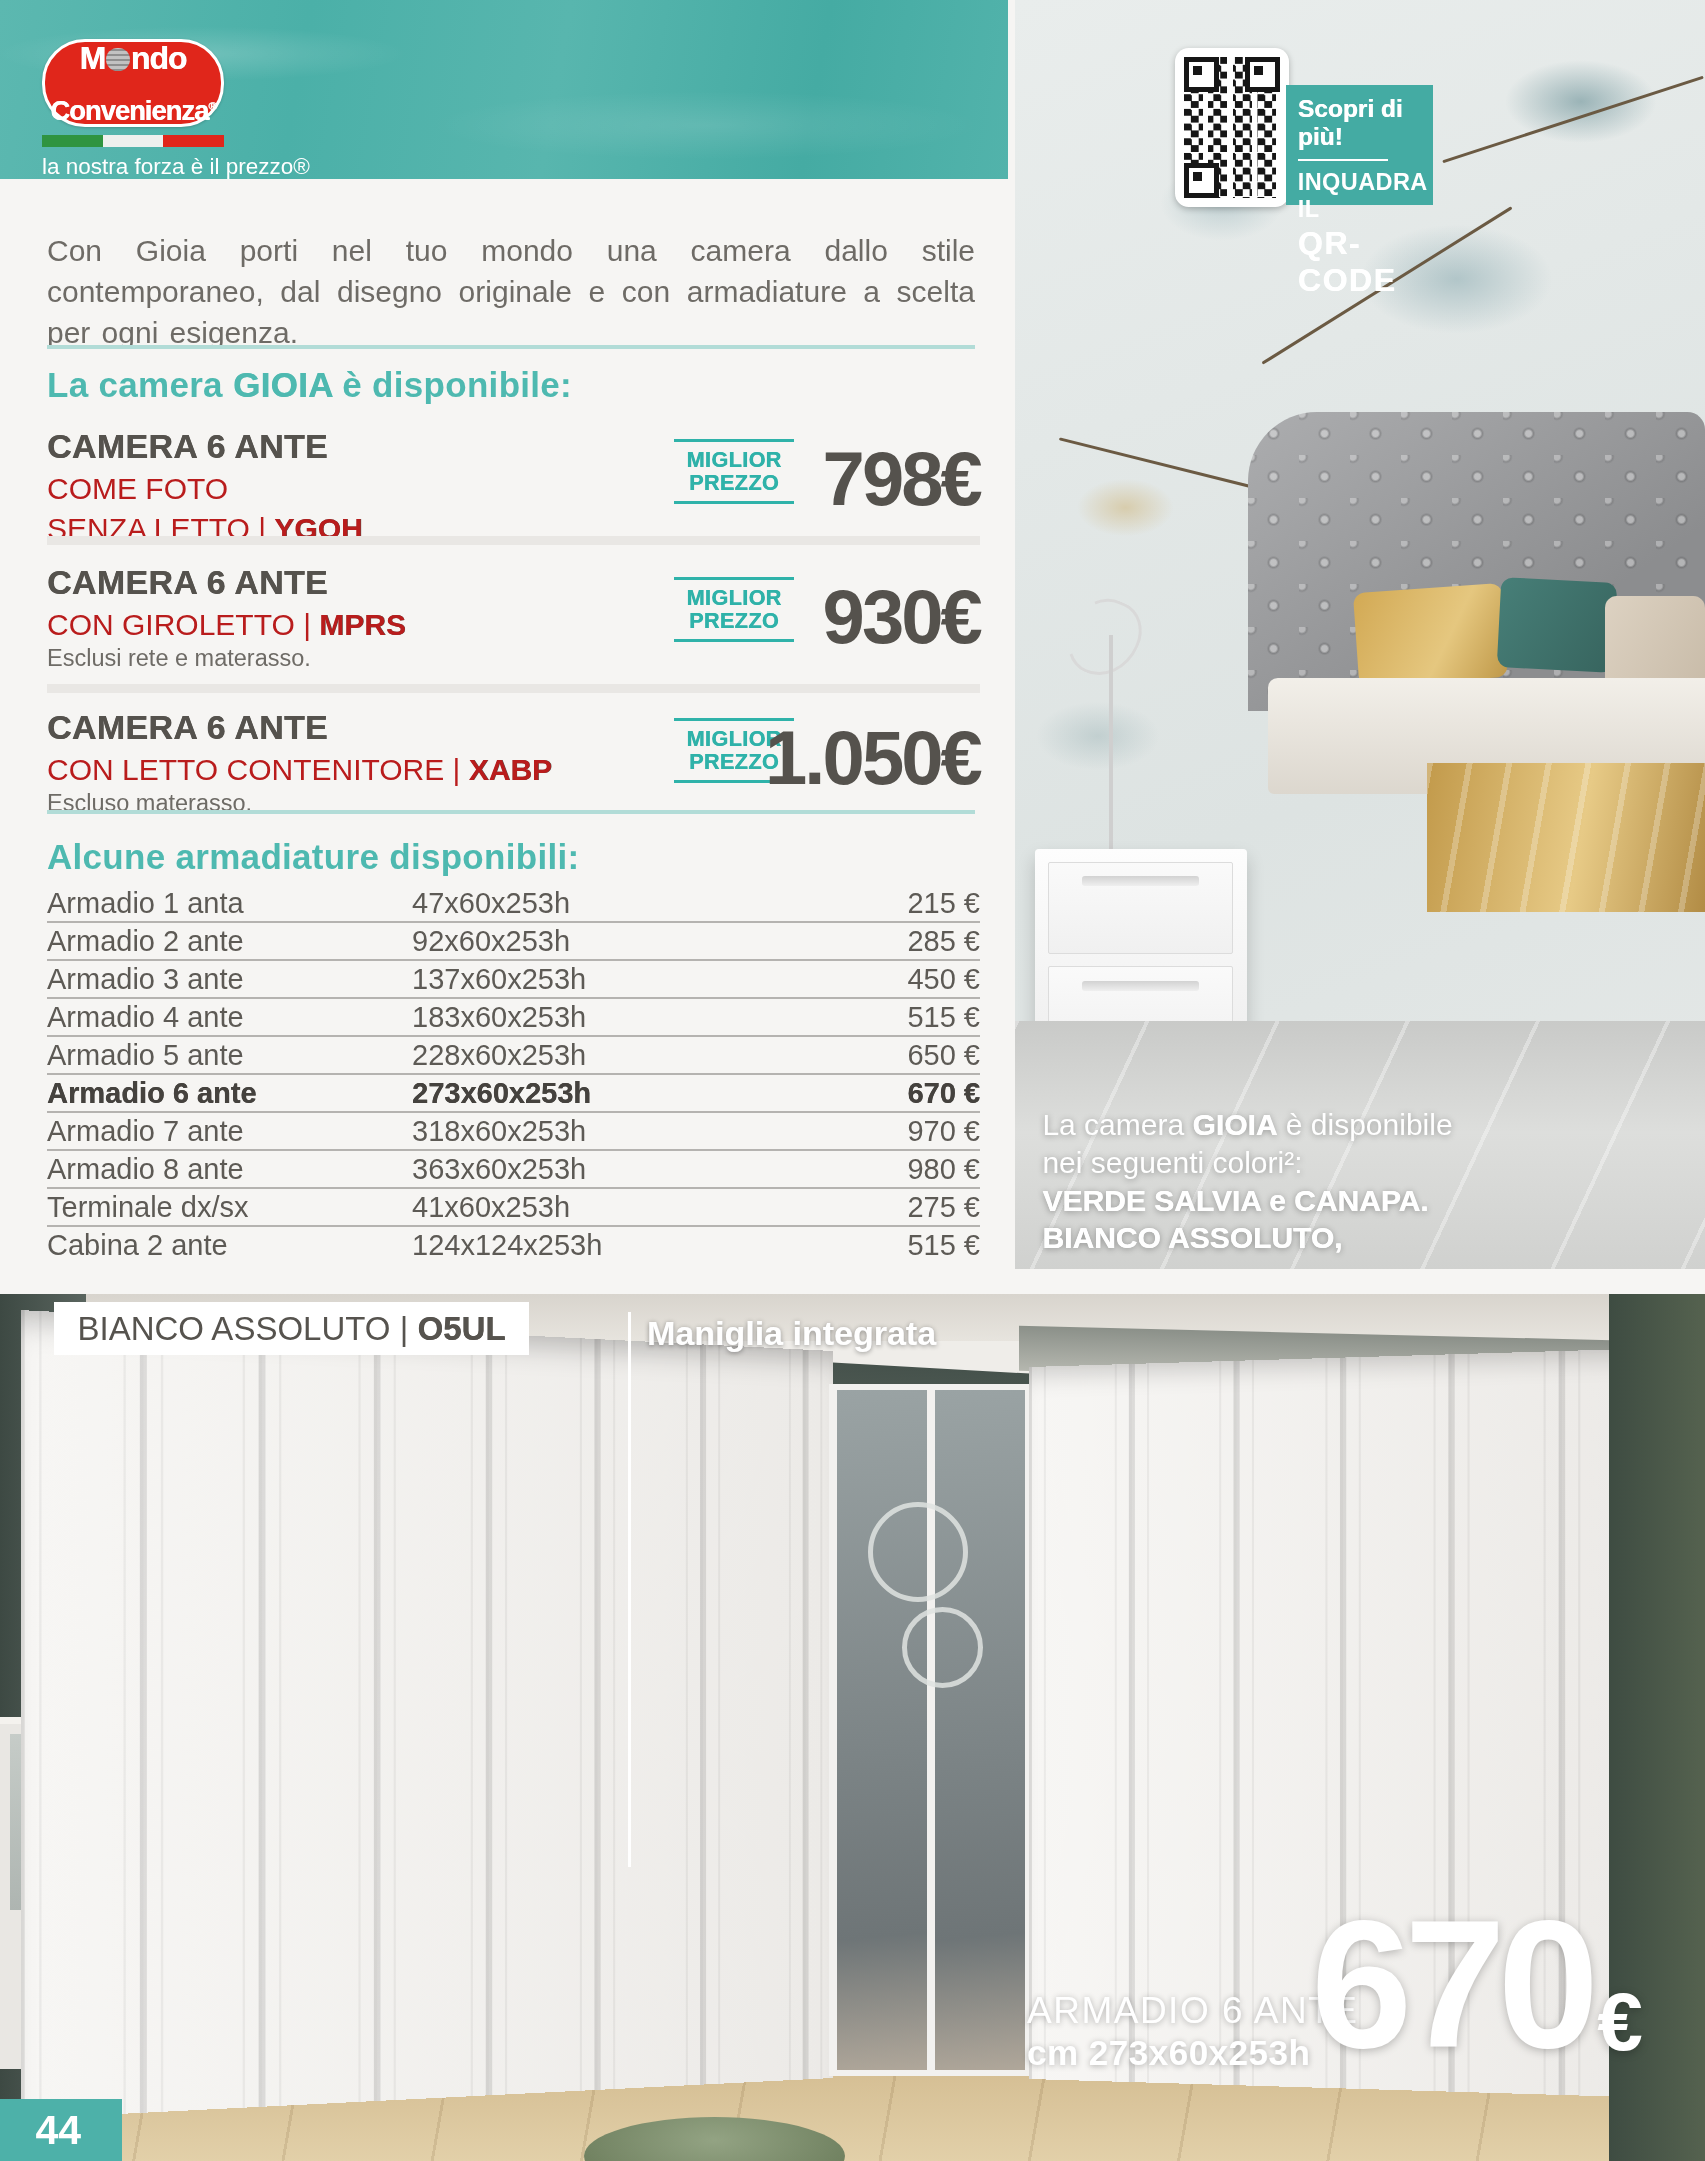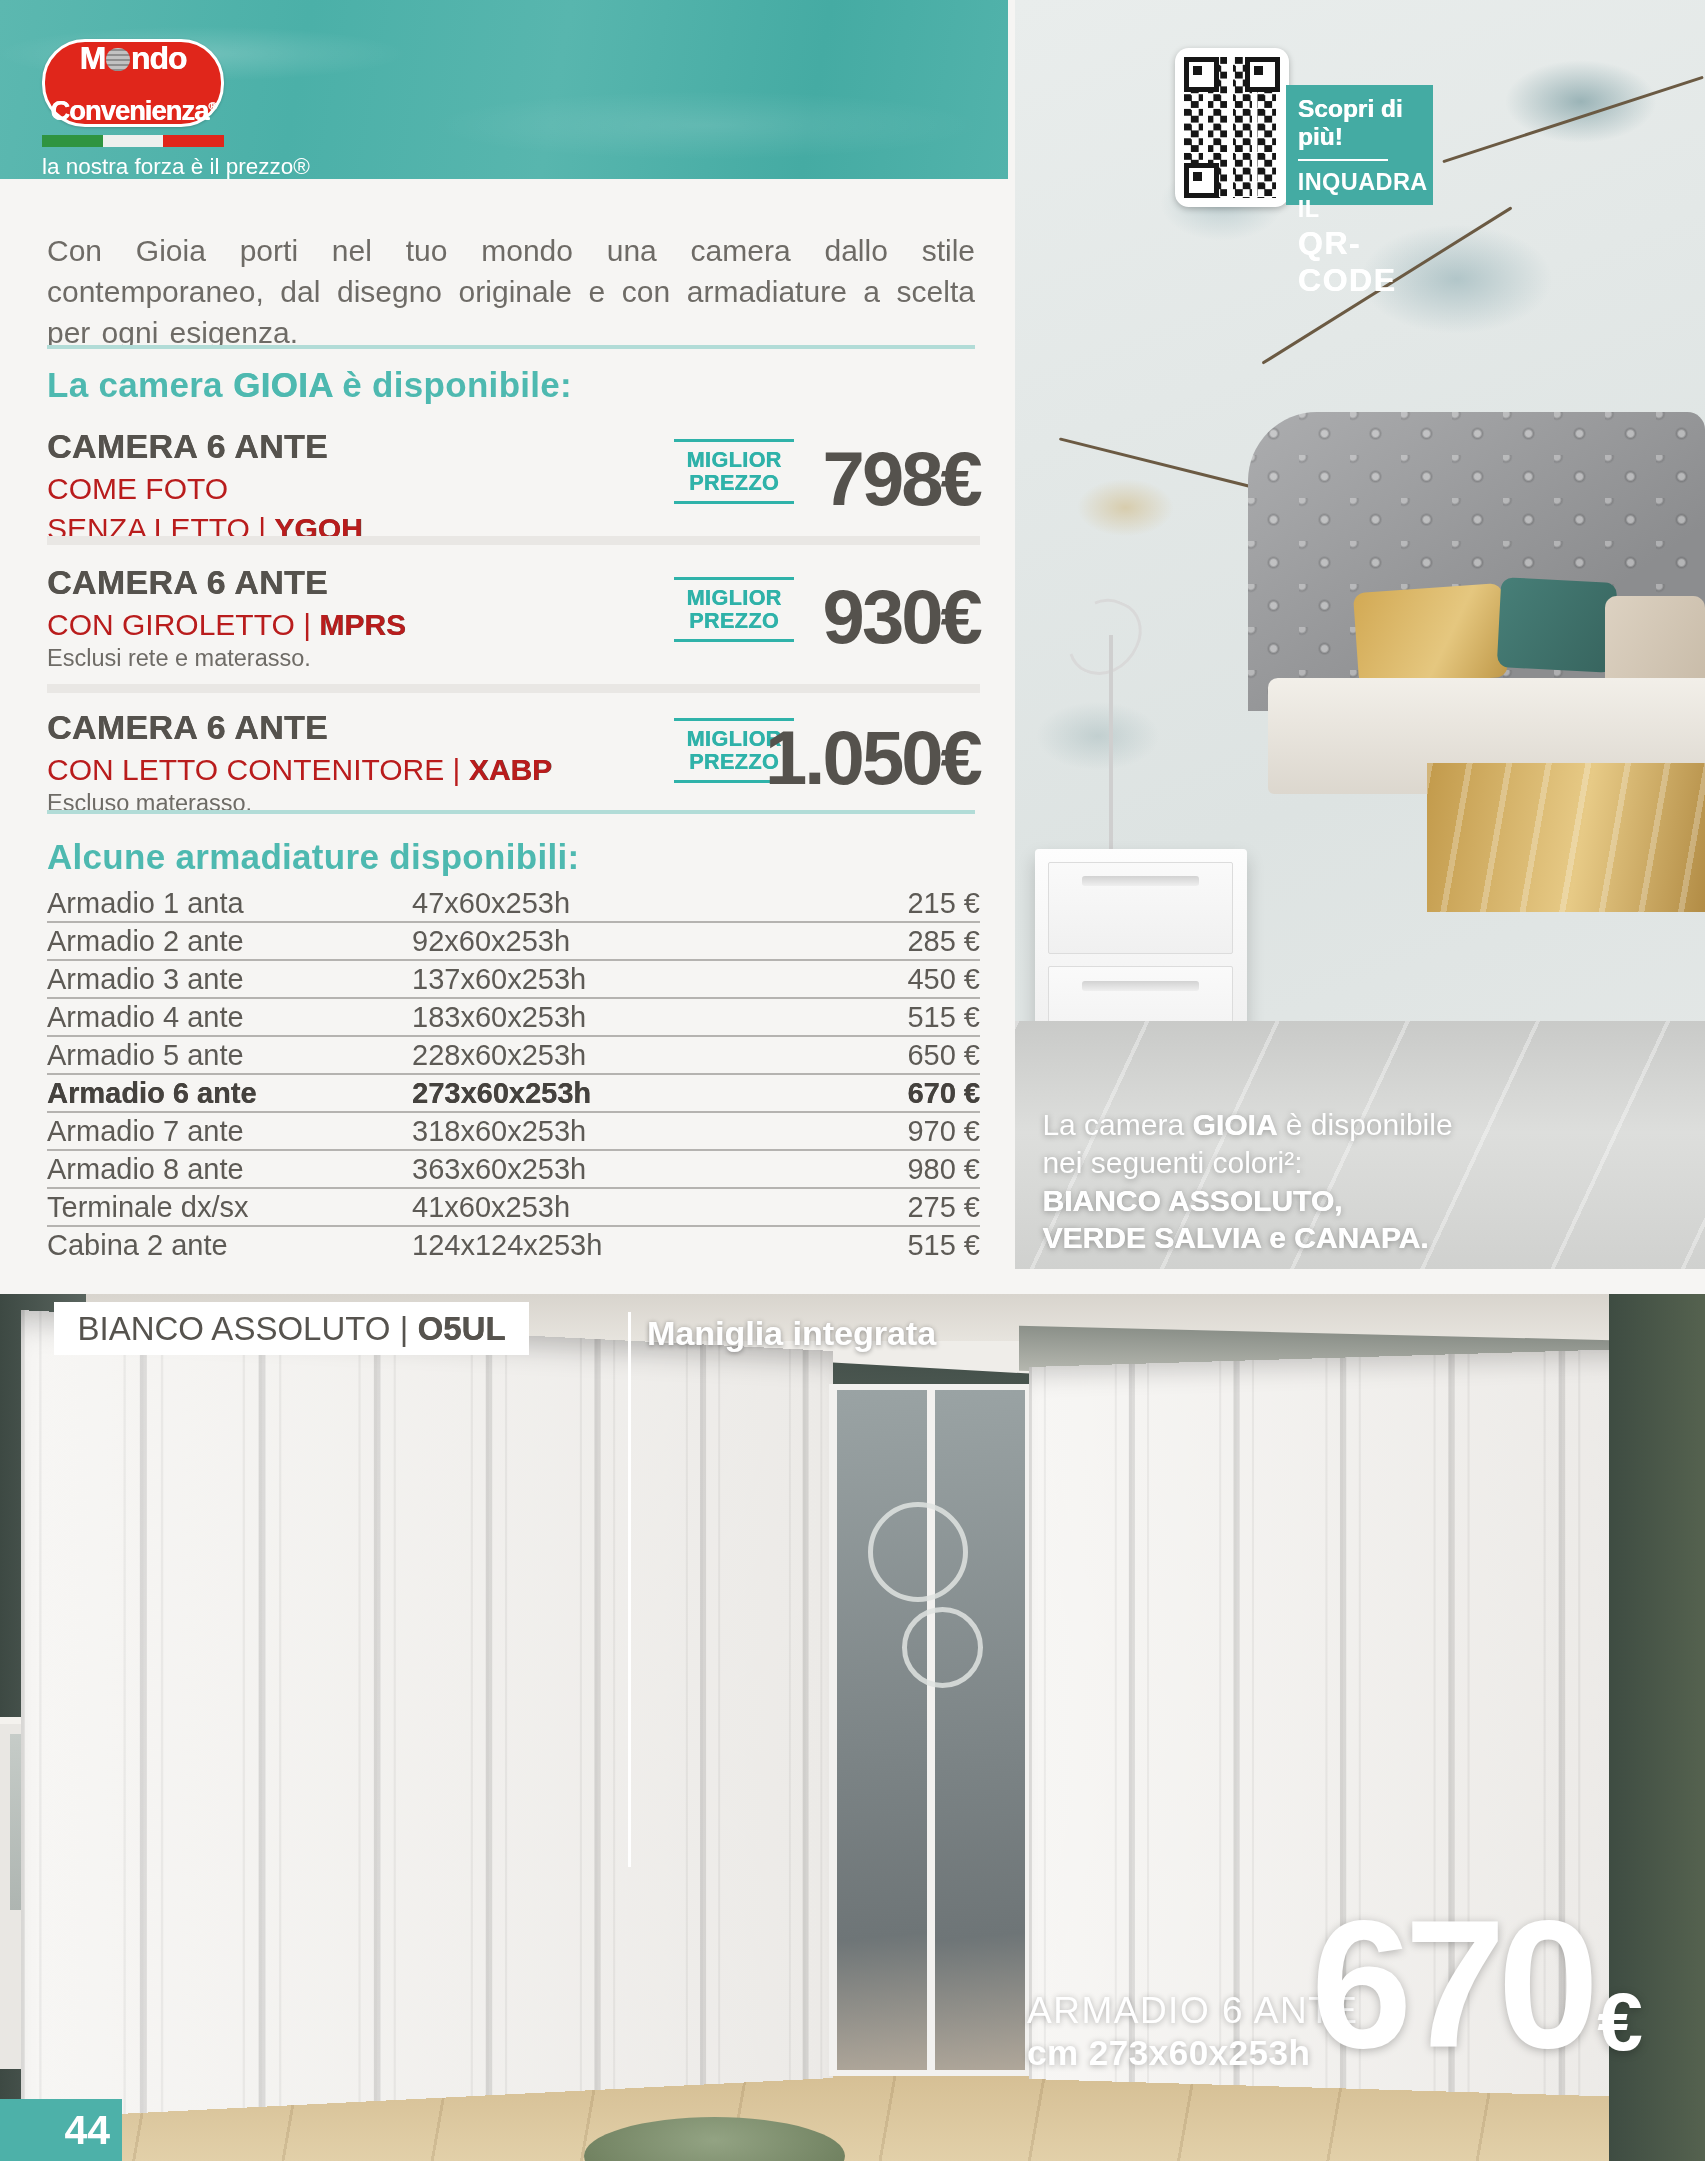--- a/index.html
+++ b/index.html
@@ -170,21 +170,21 @@
     letter-spacing:1.5px;text-shadow:0 1px 5.9px rgba(0,0,0,.3);}
   .product-size{position:absolute;left:1027px;top:739px;font-size:35px;font-weight:700;color:#fff;
     letter-spacing:0.5px;text-shadow:0 1px 5.9px rgba(0,0,0,.3),0.4px 0 #fff;}
   .big-price{position:absolute;left:1311px;top:616px;display:flex;align-items:flex-end;color:#fff;
     text-shadow:0 2px 9.8px rgba(0,0,0,.25);}
   .big-price .num{font-size:182px;font-weight:600;line-height:.82;letter-spacing:-7.8px;}
   .big-price .cur{font-size:82px;font-weight:600;line-height:.9;margin-left:5.9px;}
 
   .page-tab{position:absolute;left:0;top:2099px;width:122px;height:62px;background:#4db1a9;
     color:#fff;font-size:41px;font-weight:700;display:flex;align-items:center;justify-content:flex-end;
-    padding-right:12px;box-sizing:border-box;}
+    padding-right:41px;box-sizing:border-box;}
 </style>
 </head>
 <body>
 
 <div class="page">
 
   <div class="teal-header"></div>
 
   <div class="logo-box">
     <div class="logo-red">
@@ -331,22 +331,22 @@
     <div class="qr-cta">
       <div class="cta-title">Scopri di più!</div>
       <div class="cta-rule"></div>
       <div class="cta-l1">INQUADRA IL</div>
       <div class="cta-l2">QR-CODE</div>
     </div>
 
     <div class="room-caption">
       <div><span>La camera </span><span class="b">GIOIA</span><span> è disponibile</span></div>
       <div>nei seguenti colori²:</div>
+      <div class="b">VERDE SALVIA e CANAPA.</div>
       <div class="b">BIANCO ASSOLUTO,</div>
-      <div class="b">VERDE SALVIA e CANAPA.</div>
     </div>
   </div>
 
   <div class="wphoto">
     <div class="ceiling"></div>
     <div class="shadow-band"></div>
     <div class="top-strip-right"></div>
     <div class="wood-floor"></div>
     <div class="left-wall">
       <div class="left-door">

